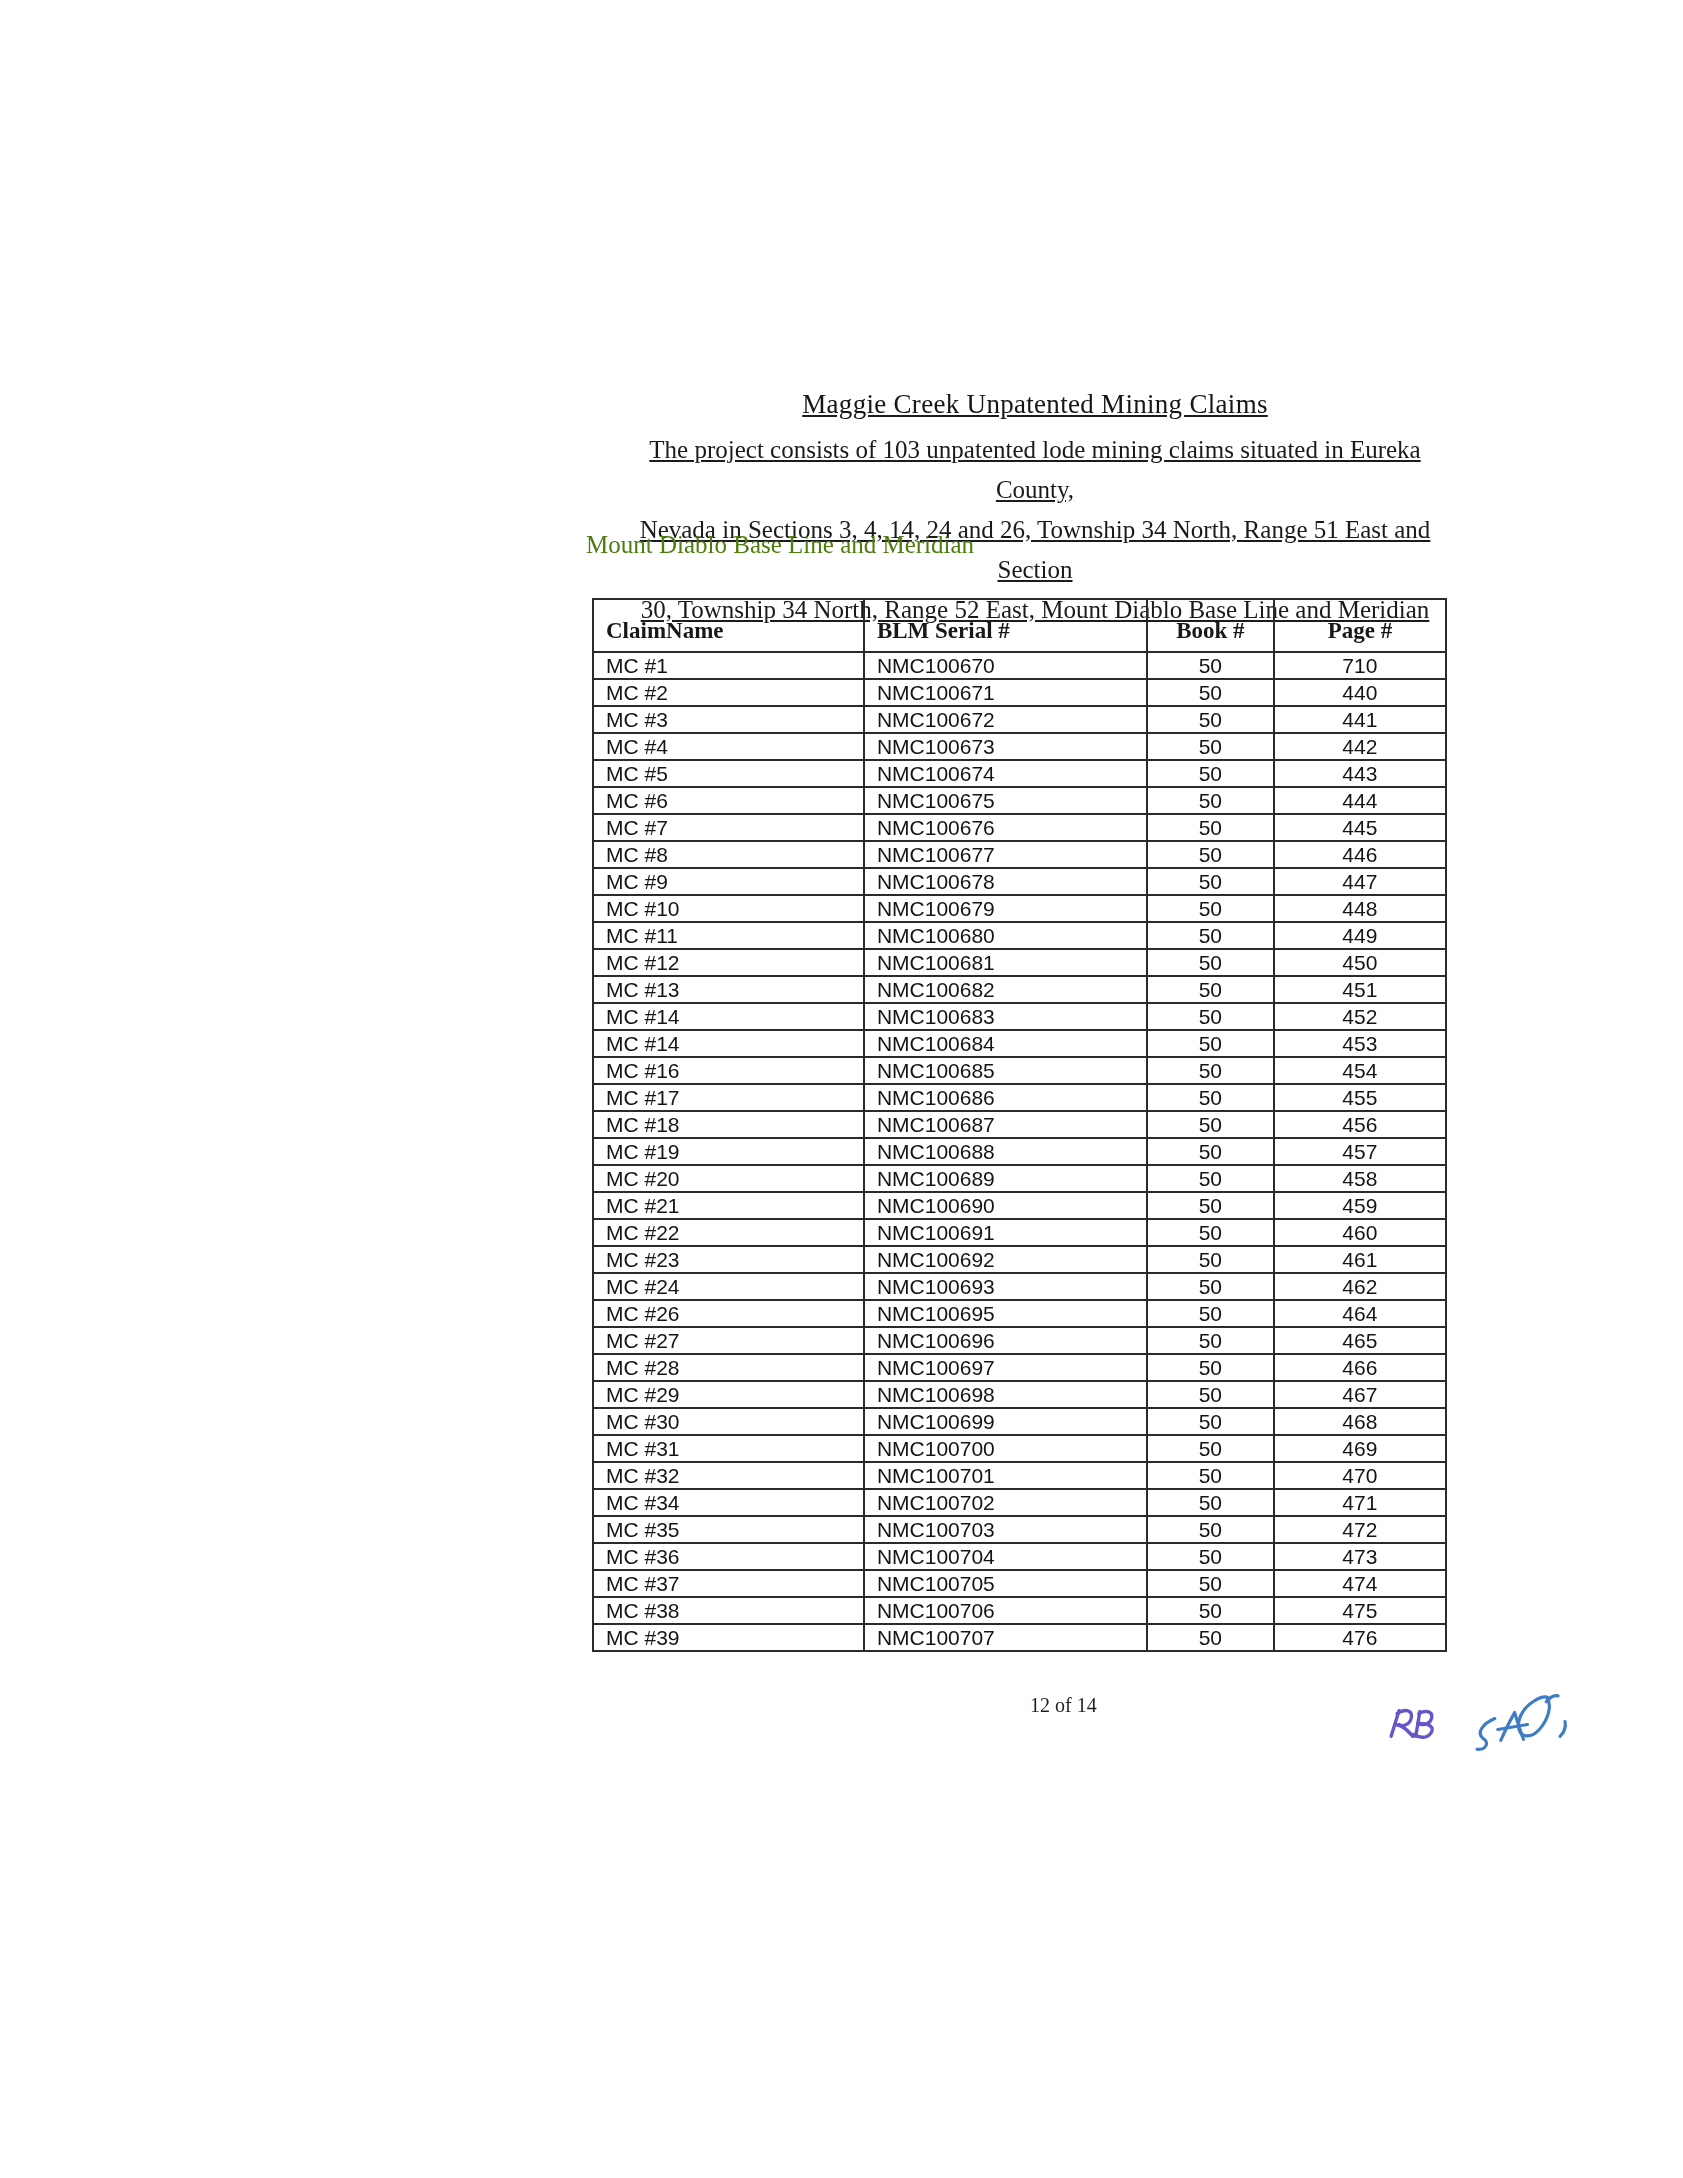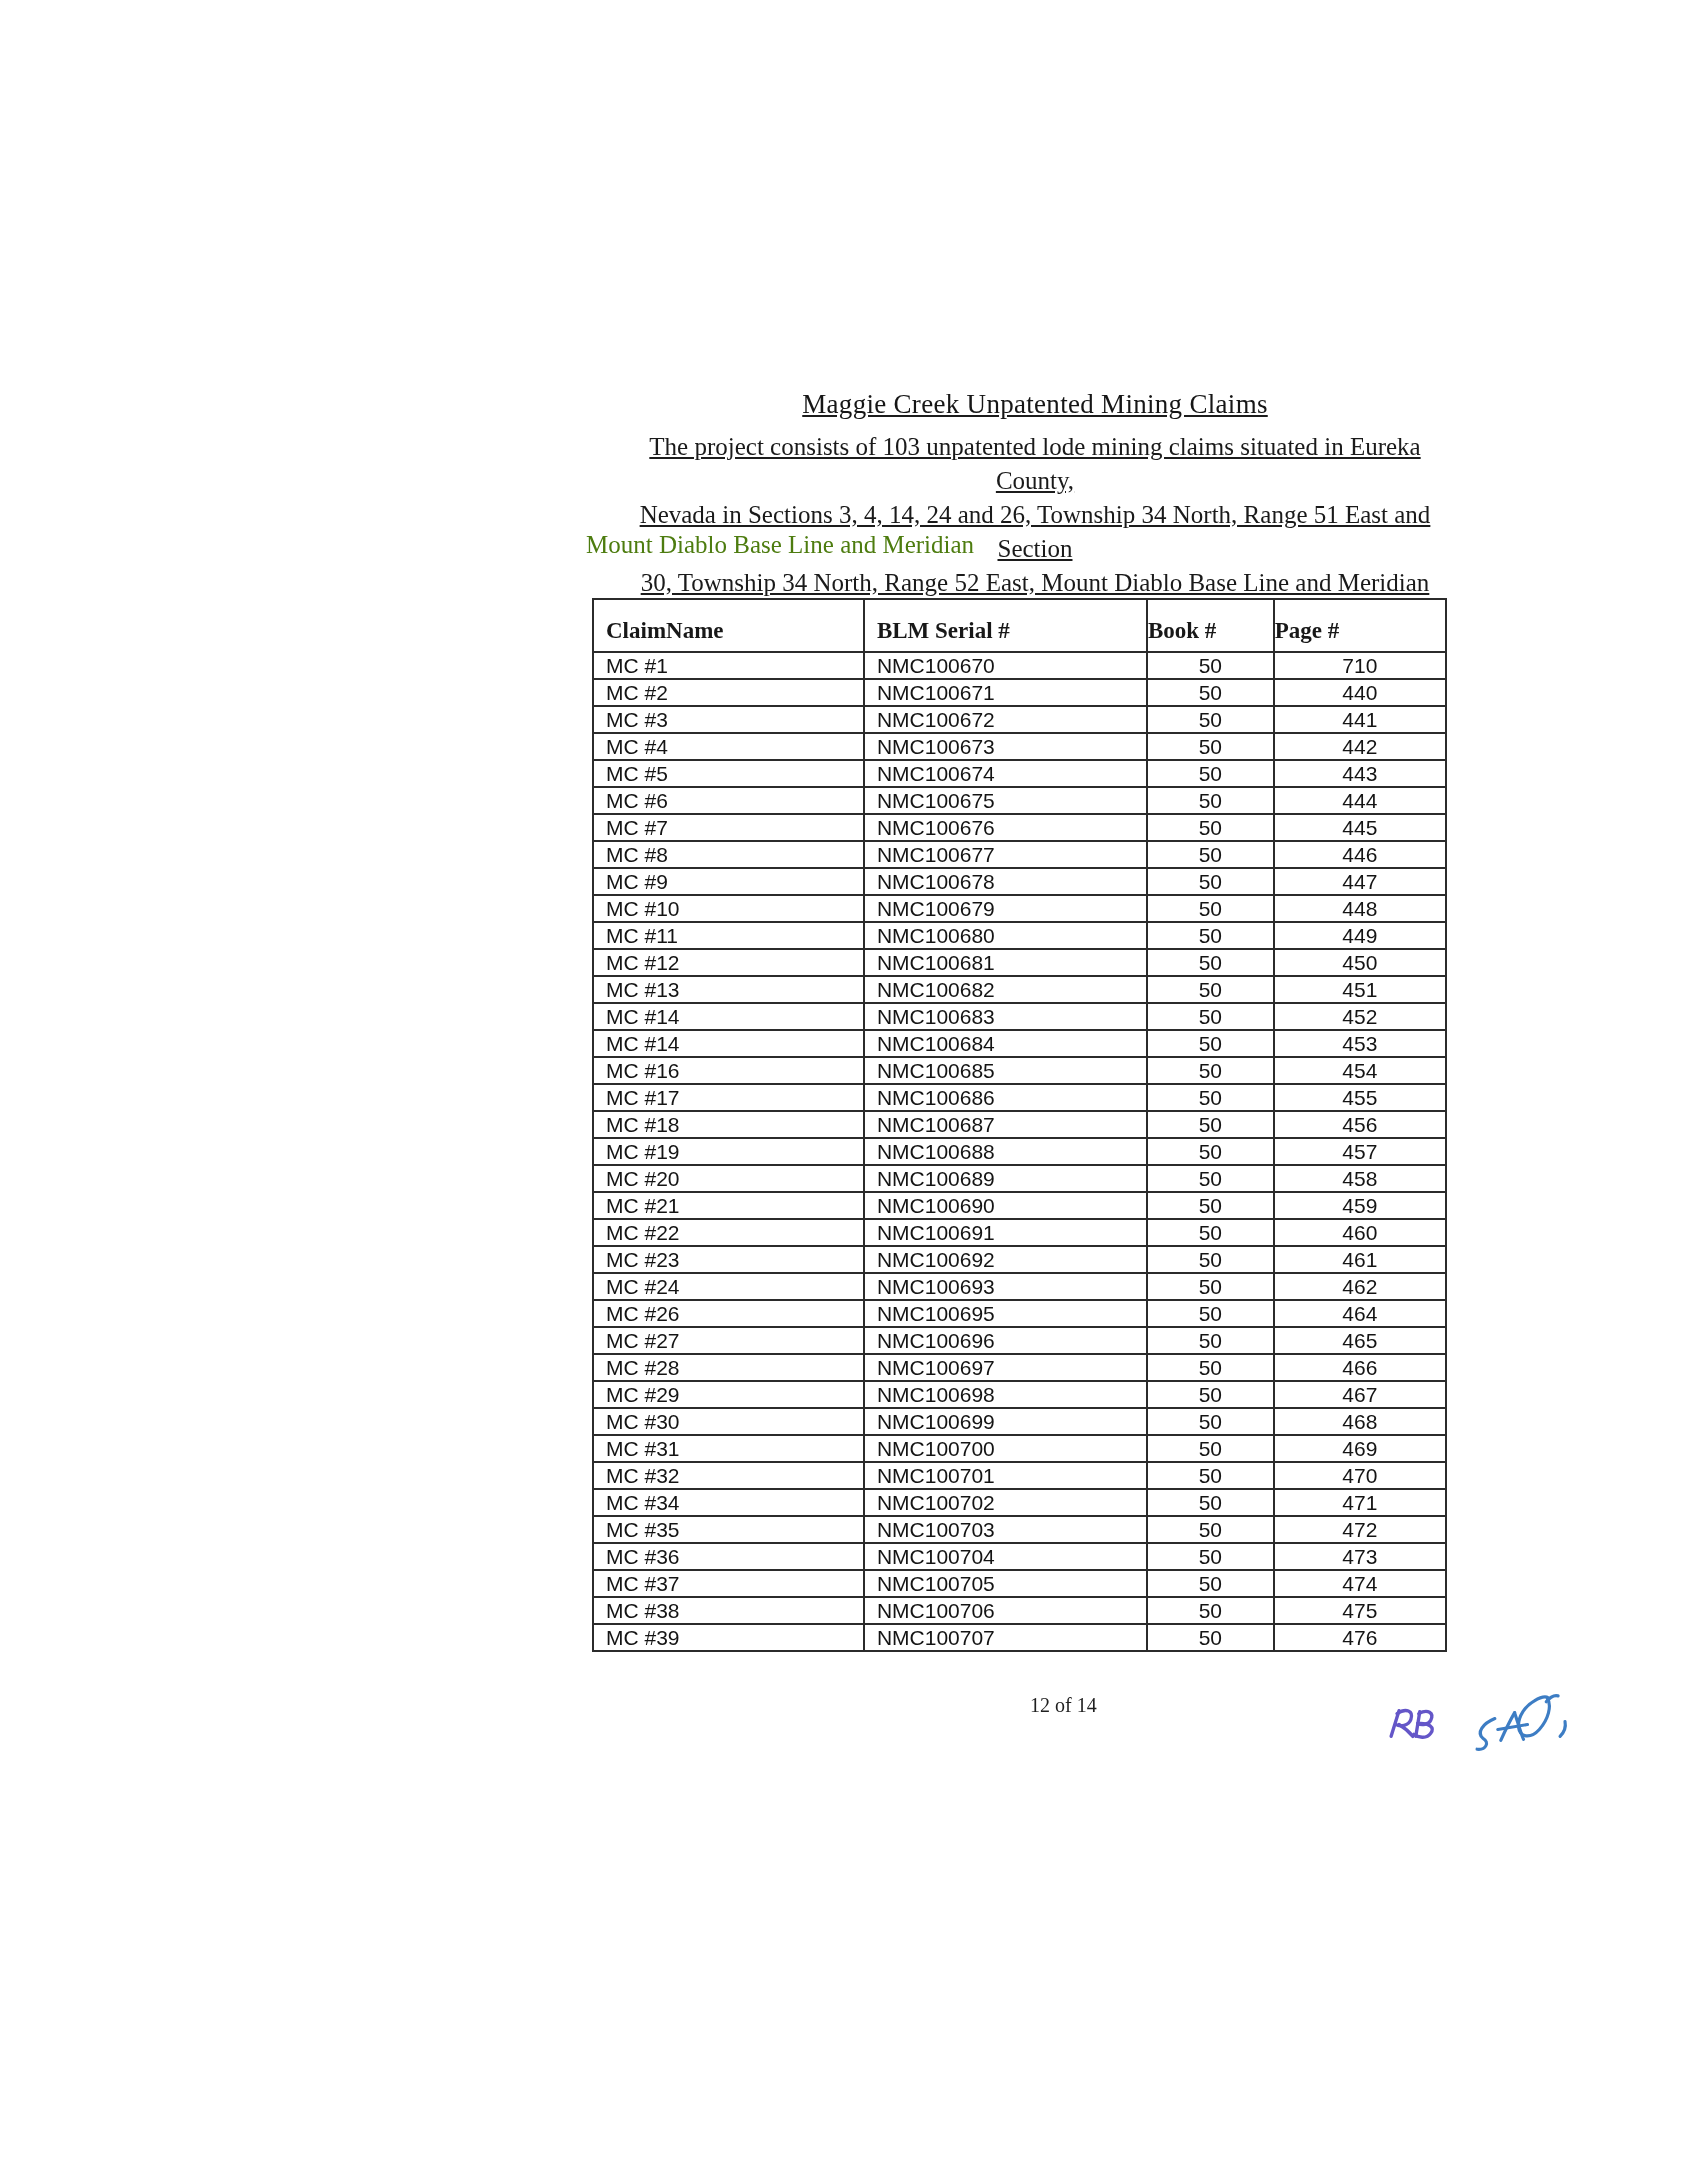--- a/index.html
+++ b/index.html
@@ -25,21 +25,21 @@
   }
   .doc-title {
     font-size: 27px;
     font-weight: normal;
     letter-spacing: 0.3px;
     margin: 0 0 10px 0;
     color: #161616;
   }
   .doc-intro {
     font-size: 25px;
-    line-height: 34px;
+    line-height: 40px;
     color: #1a1a1a;
   }
   .doc-subheading {
     position: absolute;
     left: 586px;
     top: 531px;
     font-size: 25px;
     color: #4d7c0f;
   }
   table.claims {
@@ -59,20 +59,21 @@
     font-family: Liberation Serif, serif;
     font-size: 23px;
     font-weight: bold;
     color: #181818;
     height: 44px;
     vertical-align: bottom;
     padding: 0 0 7px 12px;
     text-align: left;
   }
   table.claims th.center {
+    text-align: center;
     padding-left: 0;
   }
   table.claims td {
     font-family: "Liberation Sans", sans-serif;
     font-size: 21px;
     color: #141414;
     height: 25px;
     padding: 0 0 0 12px;
     text-align: left;
     vertical-align: middle;

